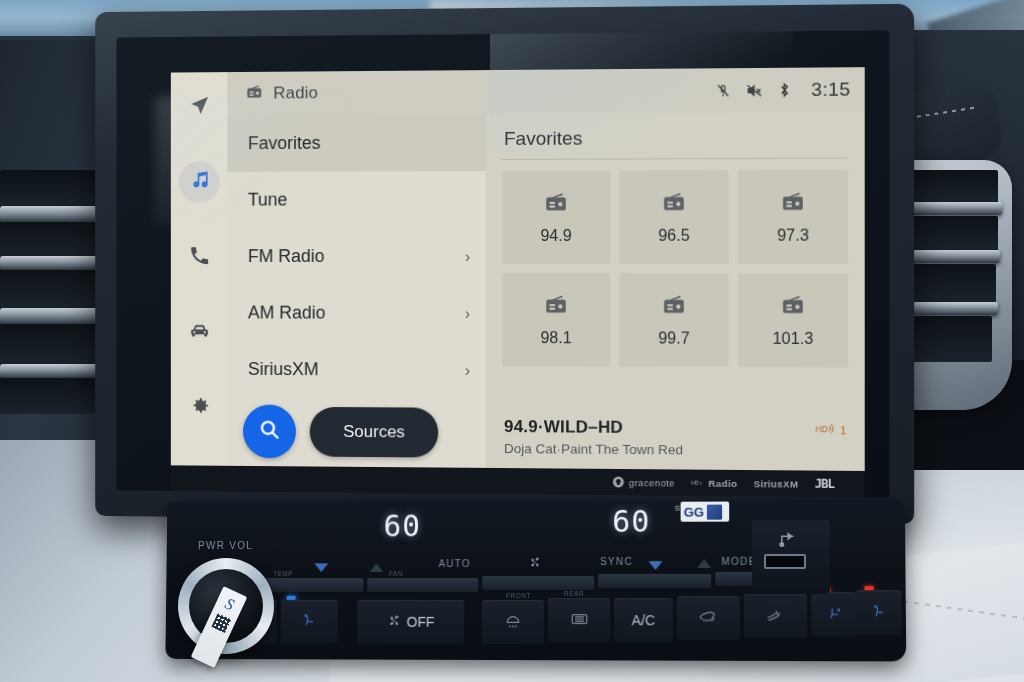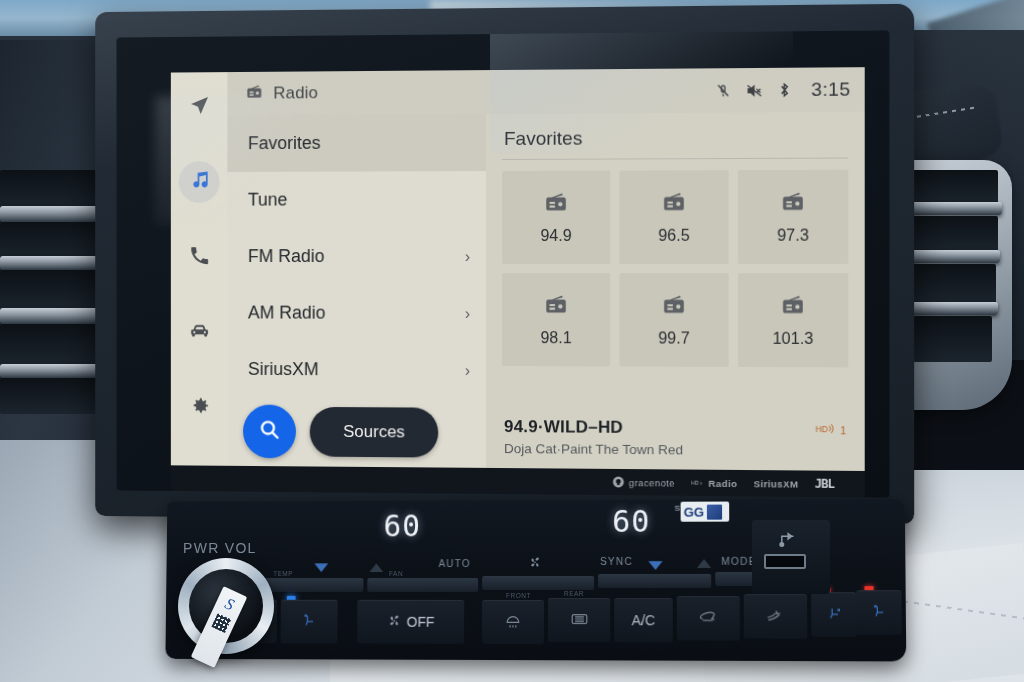--- a/index.html
+++ b/index.html
@@ -267,21 +267,21 @@
     box-shadow: 0 2px 6px rgba(0,0,0,.45);
     display: flex; flex-direction: column; align-items: center; padding-top: 5px; gap: 4px;
   }
   .tag-s { font-size: 16px; color: #1e4f9c; font-family: "Liberation Serif", serif; font-style: italic; }
   .tag-qr {
     width: 15px; height: 15px;
     background:
       repeating-linear-gradient(0deg, #22303f 0 2px, transparent 2px 4px),
       repeating-linear-gradient(90deg, #22303f 0 2px, transparent 2px 4px), #f3f6f9;
   }
-  .pwrvol { position: absolute; left: 183px; top: 540px; font-size: 14px; color: #7b8896; letter-spacing: 1.3px; }
+  .pwrvol { position: absolute; left: 198px; top: 540px; font-size: 10px; color: #7b8896; letter-spacing: 1.3px; }
 
   
   .usb-panel {
     position: absolute; left: 752px; top: 520px; width: 78px; height: 74px;
     background: linear-gradient(180deg, #19212b, #0d131a); border-radius: 4px;
   }
   .usb-slot {
     position: absolute; left: 12px; top: 34px; width: 42px; height: 15px;
     background: #05080c; border: 2px solid #6e7c8a; border-radius: 2px;
   }

